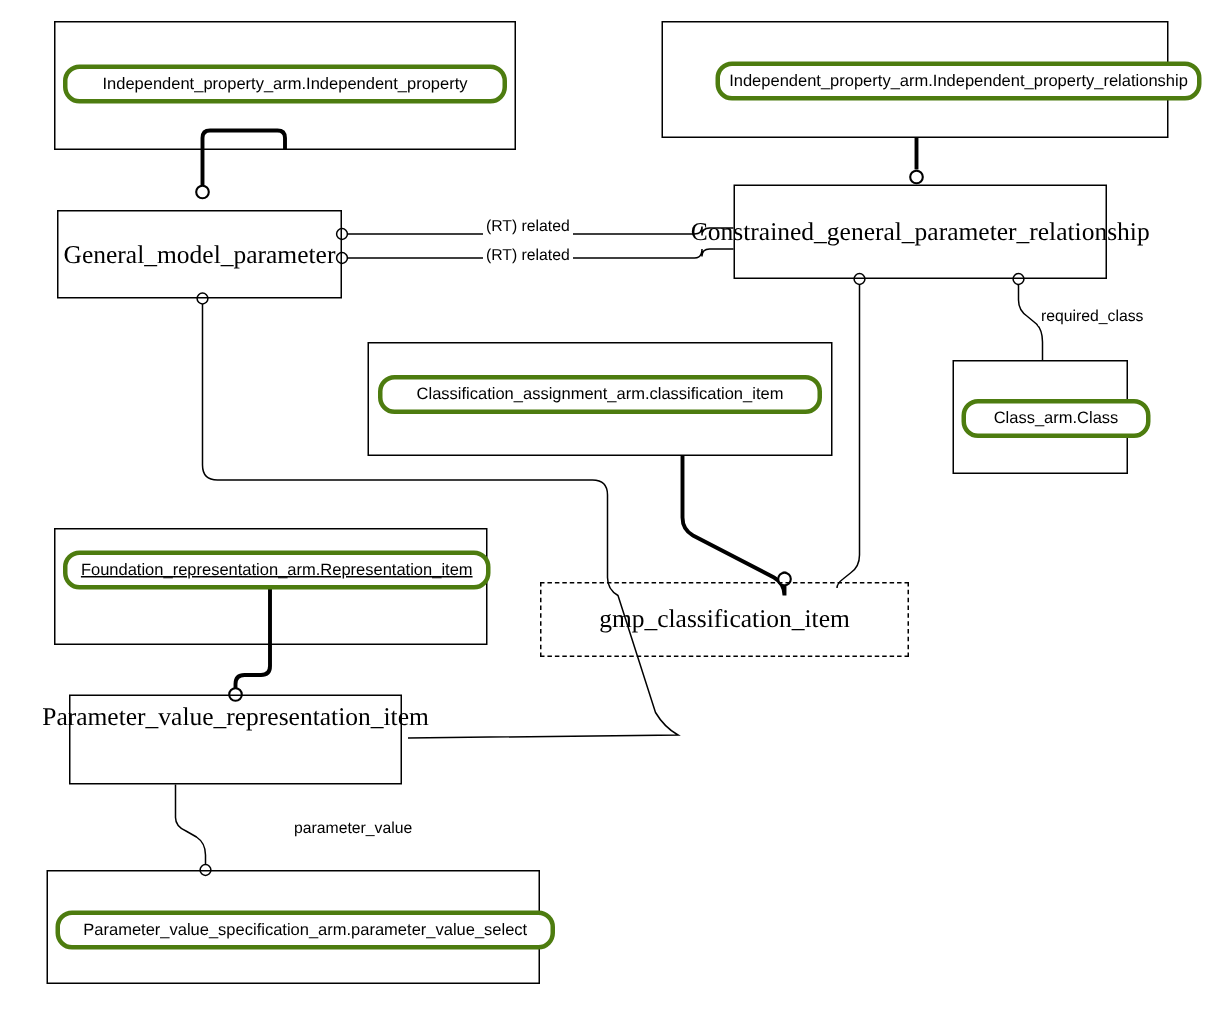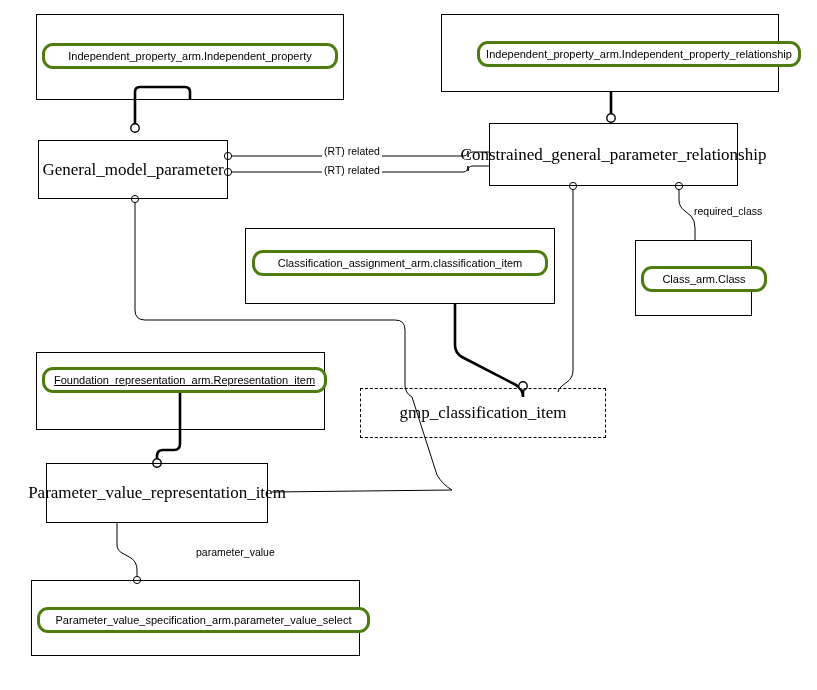--- a/index.html
+++ b/index.html
@@ -125,21 +125,21 @@
   <div class="node-box" style="left:635px; top:240px; width:117px; height:76px;"></div>
   <div class="rounded-label" style="left:641px; top:266px; width:126px; height:26px;">Class_arm.Class</div>
 
   <div class="node-box" style="left:36px; top:352px; width:289px; height:78px;"></div>
   <div class="rounded-label" style="left:42px; top:367px; width:285px; height:26px;text-decoration:underline;">Foundation_representation_arm.Representation_item</div>
 
   <div class="node-box dashed" style="left:360px; top:388px; width:246px; height:50px;"></div>
   <div class="plain-label" style="left:360px; top:388px; width:246px; height:50px;">gmp_classification_item</div>
 
   <div class="node-box" style="left:46px; top:463px; width:222px; height:60px;"></div>
-  <div class="plain-label" style="left:46px; top:463px; width:222px; height:60px;">Parameter_value_representation_item</div>
+  <div class="plain-label" style="left:46px; top:448px; width:222px; height:60px;">Parameter_value_representation_item</div>
 
   <div class="node-box" style="left:31px; top:580px; width:329px; height:76px;"></div>
   <div class="rounded-label" style="left:37px; top:607px; width:333px; height:26px;">Parameter_value_specification_arm.parameter_value_select</div>
 
   <div class="edge-label" style="left:322px; top:145px;">(RT) related</div>
   <div class="edge-label" style="left:322px; top:164px;">(RT) related</div>
   <div class="edge-label" style="left:692px; top:205px;">required_class</div>
   <div class="edge-label" style="left:146px; top:546px;margin-left:48px;">parameter_value</div>
 
 </div>

